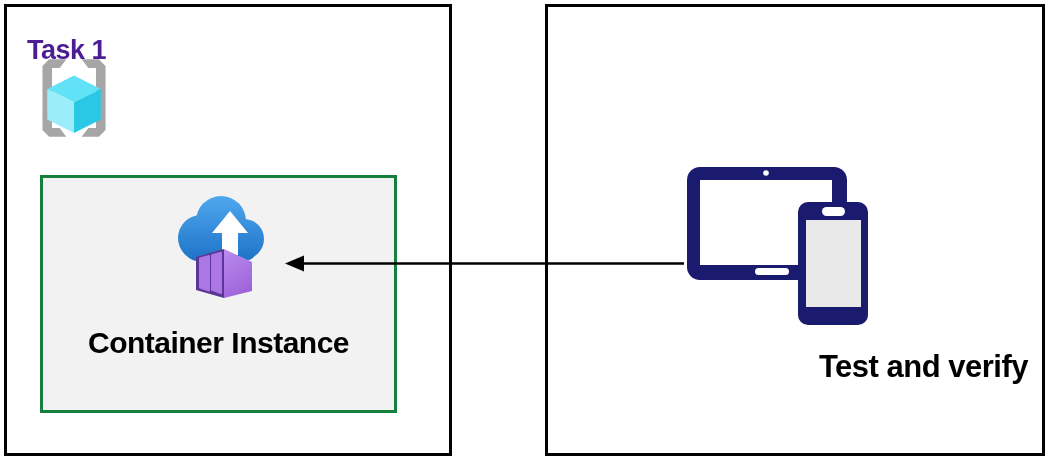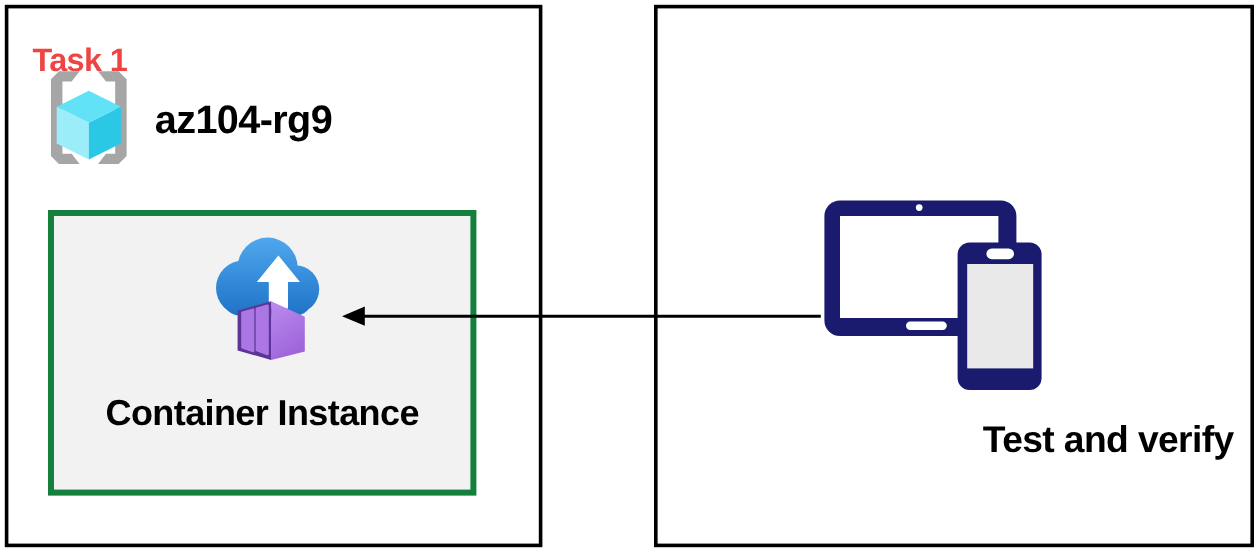--- a/index.html
+++ b/index.html
@@ -4,33 +4,33 @@
 <style>
   html,body{margin:0;padding:0;background:#ffffff;}
   #canvas{
     position:relative;width:1049px;height:465px;background:#ffffff;
     font-family:"Liberation Sans",sans-serif;overflow:hidden;
   }
   .panel{position:absolute;background:#ffffff;border:3px solid #000000;box-sizing:border-box;}
   #task1-panel{left:4px;top:4px;width:448px;height:452px;}
   #task2-panel{left:545px;top:4px;width:500px;height:452px;}
   .panel-title{
-    position:absolute;font-size:27px;font-weight:700;color:#ef4444;
+    position:absolute;font-size:27px;font-weight:700;color:#4c1d95;
     letter-spacing:-0.5px;white-space:nowrap;text-align:center;
   }
   #task1-title{left:20px;top:6px;}
   #task2-title{left:33px;top:6px;}
   #rg-icon{position:absolute;left:24px;top:50px;width:86px;height:82px;}
   #rg-name{
     position:absolute;left:122px;top:74px;font-size:33px;font-weight:700;
     color:#000000;letter-spacing:-0.5px;white-space:nowrap;
   }
   #ci-box{
     position:absolute;left:33px;top:168px;width:357px;height:238px;
-    background:#F2F2F2;border:5px solid #15803d;box-sizing:border-box;
+    background:#F2F2F2;border:3px solid #15803d;box-sizing:border-box;
   }
   #aci-icon{position:absolute;left:129px;top:13px;width:96px;height:116px;}
   #ci-label{
     position:absolute;left:0;top:148px;width:100%;text-align:center;
     font-size:30px;font-weight:700;color:#000000;letter-spacing:-0.5px;
   }
   #devices-icon{position:absolute;left:135px;top:155px;width:190px;height:168px;}
   #tv-label{
     position:absolute;left:0;top:342px;width:480px;text-align:right;
     font-size:31px;font-weight:700;color:#000000;letter-spacing:-0.5px;
@@ -45,21 +45,20 @@
   <section class="panel" id="task1-panel">
     <h2 class="panel-title" id="task1-title">Task 1</h2>
 
     <svg id="rg-icon" viewBox="0 0 90 85">
       <path d="M37,2 L19,2 L12,9 L12,76 L19,83 L37,83 L30,74 L22,74 L22,11 L30,11 Z" fill="#A6A6A6"></path>
       <path d="M53,2 L71,2 L78,9 L78,76 L71,83 L53,83 L60,74 L68,74 L68,11 L60,11 Z" fill="#A6A6A6"></path>
       <polygon points="45,19 73,33 45,47 17,33" fill="#61E2F7"></polygon>
       <polygon points="17,33 45,47 45,79 17,65" fill="#9BEDFA"></polygon>
       <polygon points="45,47 73,33 73,65 45,79" fill="#2BC8E6"></polygon>
     </svg>
-    <span id="rg-name">az104-rg9</span>
 
     <div id="ci-box">
       <svg id="aci-icon" viewBox="0 0 96 116">
         <defs>
           <linearGradient id="cloudGrad" x1="0" y1="5" x2="0" y2="72" gradientUnits="userSpaceOnUse">
             <stop offset="0" stop-color="#4FA8EE"></stop>
             <stop offset="1" stop-color="#1D71C6"></stop>
           </linearGradient>
           <linearGradient id="sideGrad" x1="52" y1="58" x2="80" y2="101" gradientUnits="userSpaceOnUse">
             <stop offset="0" stop-color="#BB8CEE"></stop>

